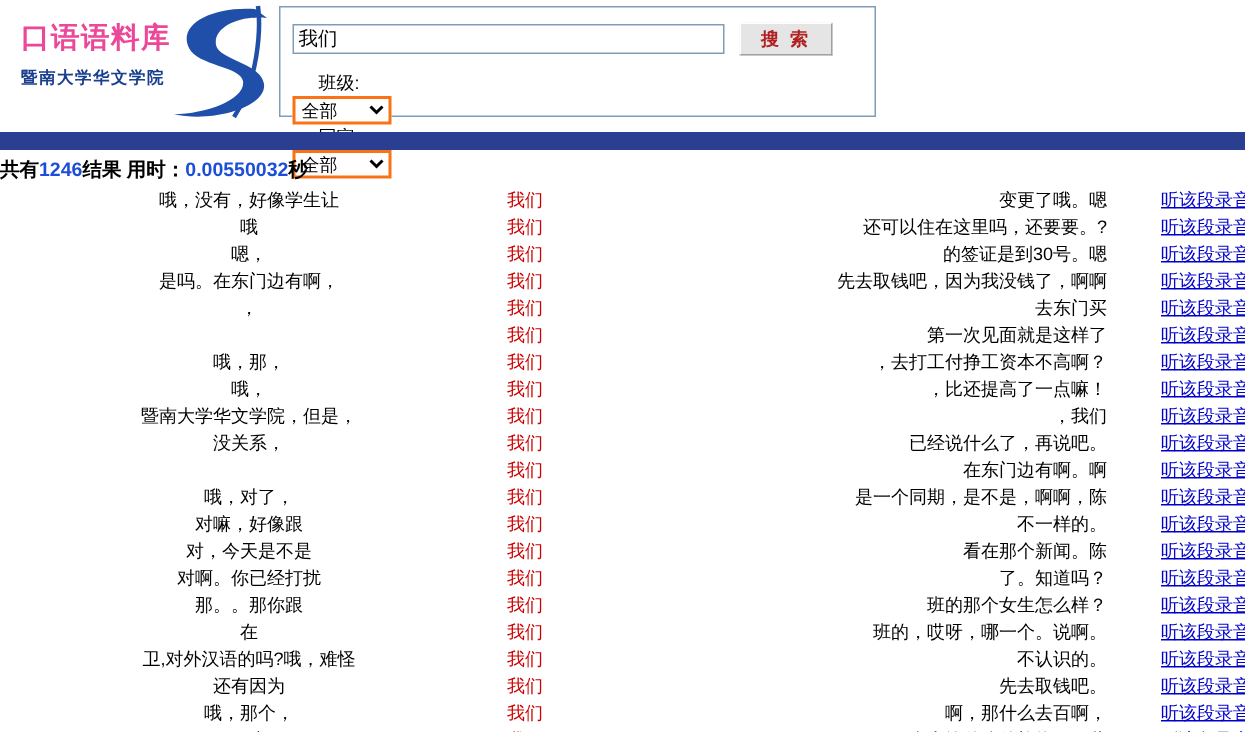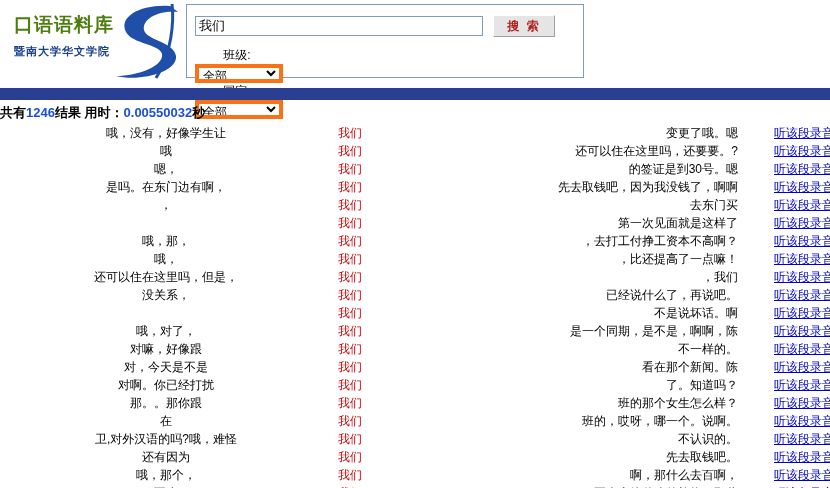--- a/index.html
+++ b/index.html
@@ -32,21 +32,21 @@
     top: 0;
     width: 180px;
     height: 84px;
   }
   .logo-title {
     position: absolute;
     left: 14px;
     top: 12px;
     font-size: 19px;
     font-weight: bold;
-    color: #4d7c0f;
+    color: #ec4899;
     letter-spacing: 1px;
     font-family: "Liberation Serif", serif;
   }
   .logo-sub {
     position: absolute;
     left: 14px;
     top: 44px;
     font-size: 11px;
     font-weight: bold;
     color: #1a3f8f;
@@ -106,27 +106,26 @@
     top: 42px;
     display: flex;
     align-items: center;
     font-size: 12px;
     flex-direction: column;
   }
   .field-label {
     margin-right: 4px;
   }
   .sel {
-    width: 88px;
+    width: 66px;
     height: 19px;
     font-size: 12px;
-    border: 4px solid #f97316;
+    border: 2px solid #f97316;
     background: #ffffff;
     font-family: "Liberation Sans", sans-serif;
-    text-decoration: underline;
   }
   .gap {
     display: inline-block;
     width: 24px;
   }
   
   .result-bar {
     position: absolute;
     left: 0;
     top: 88px;
@@ -282,35 +281,35 @@
             <td class="col-right">，去打工付挣工资本不高啊？</td>
             <td class="col-audio"><span class="audio-link">听该段录音</span></td>
           </tr>
           <tr>
             <td class="col-left">哦，</td>
             <td class="col-kw">我们</td>
             <td class="col-right">，比还提高了一点嘛！</td>
             <td class="col-audio"><span class="audio-link">听该段录音</span></td>
           </tr>
           <tr>
-            <td class="col-left">还可以住在这里吗，但是，</td>
+            <td class="col-left">暨南大学华文学院，但是，</td>
             <td class="col-kw">我们</td>
             <td class="col-right">，我们</td>
             <td class="col-audio"><span class="audio-link">听该段录音</span></td>
           </tr>
           <tr>
             <td class="col-left">没关系，</td>
             <td class="col-kw">我们</td>
             <td class="col-right">已经说什么了，再说吧。</td>
             <td class="col-audio"><span class="audio-link">听该段录音</span></td>
           </tr>
           <tr>
             <td class="col-left"></td>
             <td class="col-kw">我们</td>
-            <td class="col-right">不是说坏话。啊</td>
+            <td class="col-right">在东门边有啊。啊</td>
             <td class="col-audio"><span class="audio-link">听该段录音</span></td>
           </tr>
           <tr>
             <td class="col-left">哦，对了，</td>
             <td class="col-kw">我们</td>
             <td class="col-right">是一个同期，是不是，啊啊，陈</td>
             <td class="col-audio"><span class="audio-link">听该段录音</span></td>
           </tr>
           <tr>
             <td class="col-left">对嘛，好像跟</td>

